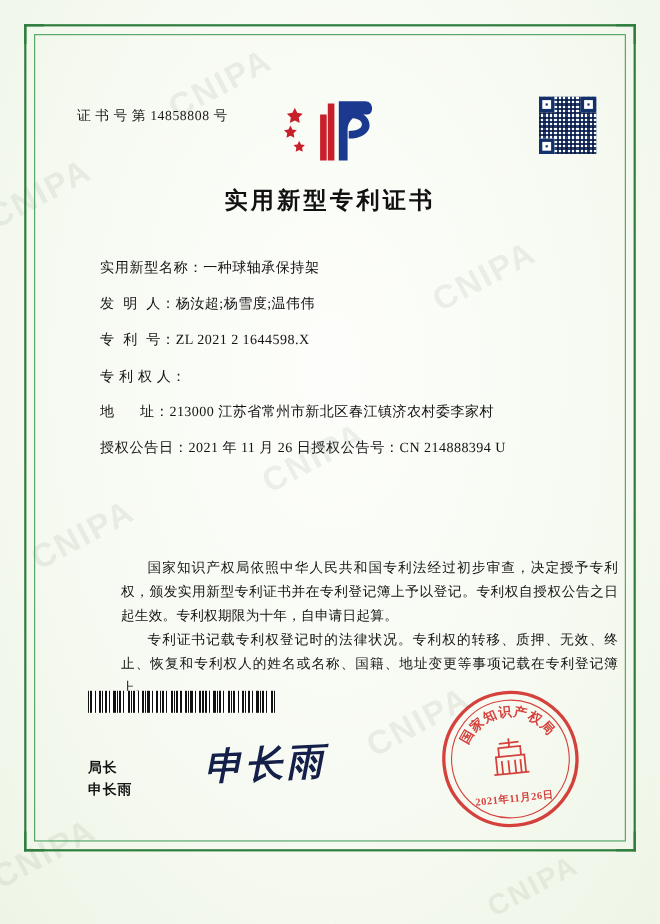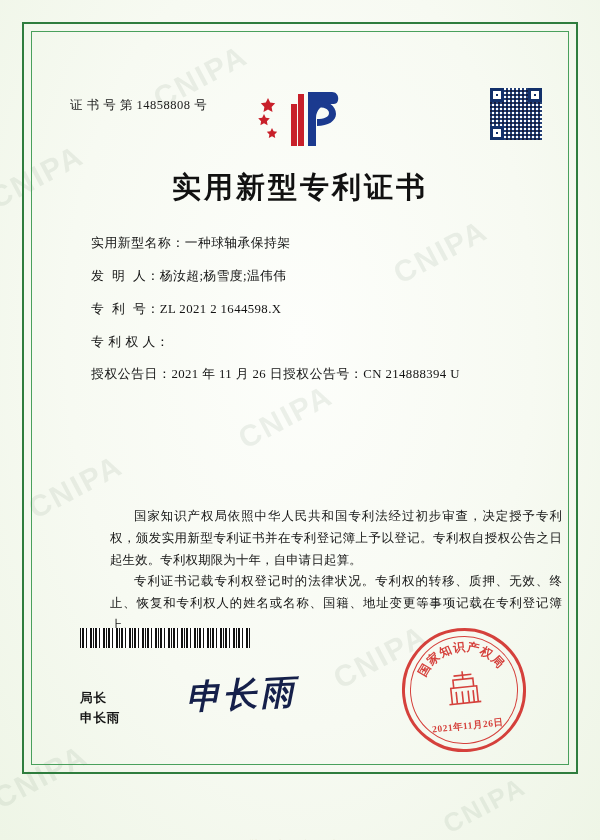--- a/index.html
+++ b/index.html
@@ -107,21 +107,21 @@
     content: "";
     position: absolute;
     left: 3px; top: 3px;
     width: 2px; height: 2px;
     background: #12306a;
   }
   .title {
     position: absolute;
     left: 0; right: 0; top: 168px;
     text-align: center;
-    font-size: 29px;
+    font-size: 21px;
     font-weight: bold;
     letter-spacing: 3px;
     color: #111;
     font-family: "Liberation Serif", serif;
   }
 
   
   .fields {
     position: absolute;
     left: 91px; top: 236px;
@@ -310,20 +310,24 @@
     <div class="row">
       <span class="lab">发  明  人：</span>
       <span class="val">杨汝超;杨雪度;温伟伟</span>
     </div>
     <div class="row">
       <span class="lab">专  利  号：</span>
       <span class="val">ZL 2021 2 1644598.X</span>
     </div>
     <div class="row">
       <span class="lab">专 利 权 人：</span>
+    </div>
+    <div class="row">
+      <span class="lab">地      址：</span>
+      <span class="val">213000 江苏省常州市新北区春江镇济农村委李家村</span>
     </div>
     <div class="row">
       <span class="lab">授权公告日：</span>
       <span class="val">2021 年 11 月 26 日</span>
       <span class="lab2">授权公告号：</span>
       <span class="val">CN 214888394 U</span>
     </div>
   </div>
 
   <div class="para p1">国家知识产权局依照中华人民共和国专利法经过初步审查，决定授予专利权，颁发实用新型专利证书并在专利登记簿上予以登记。专利权自授权公告之日起生效。专利权期限为十年，自申请日起算。</div>

